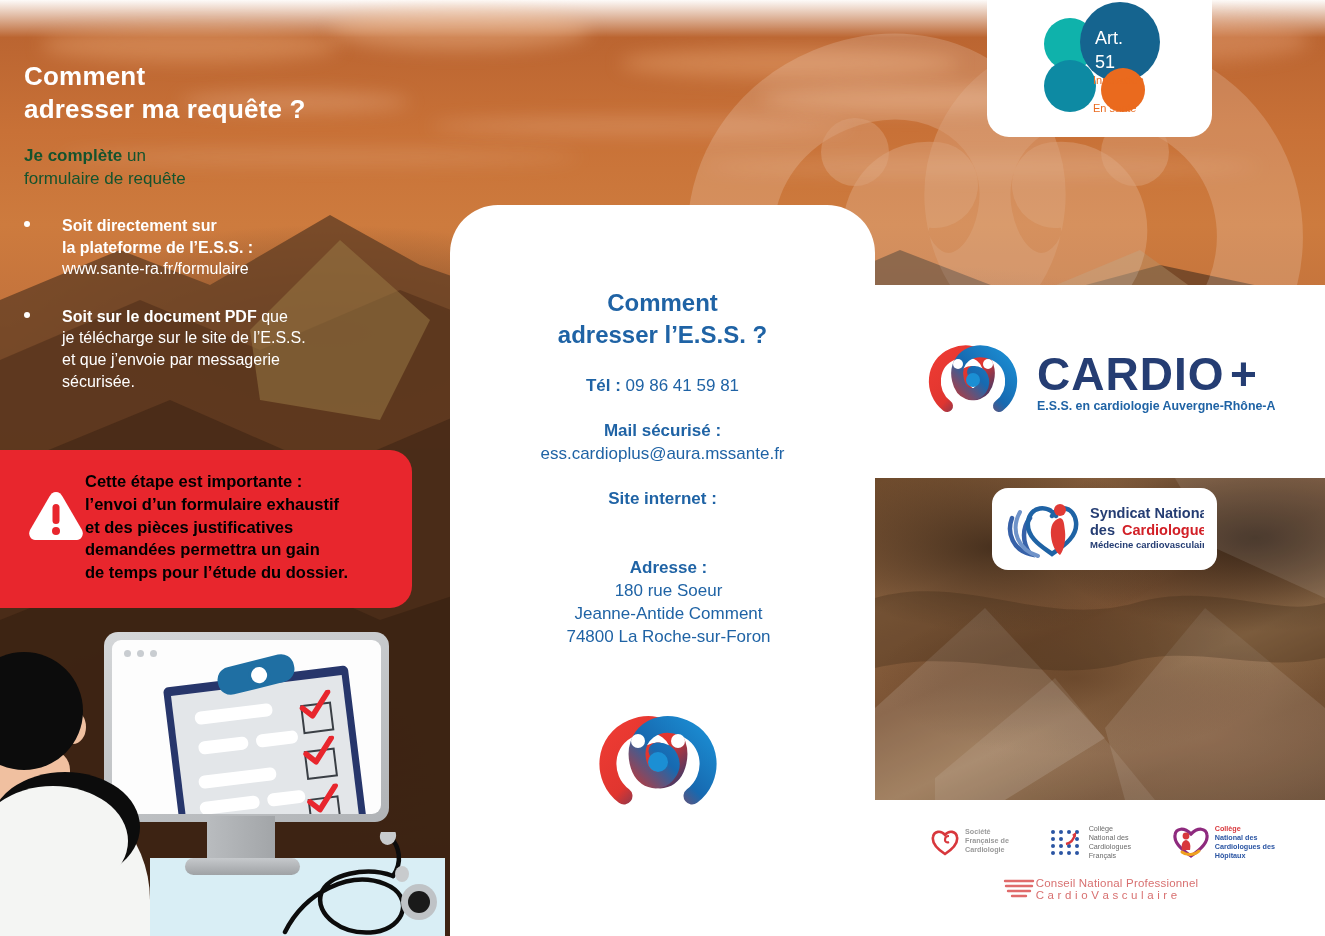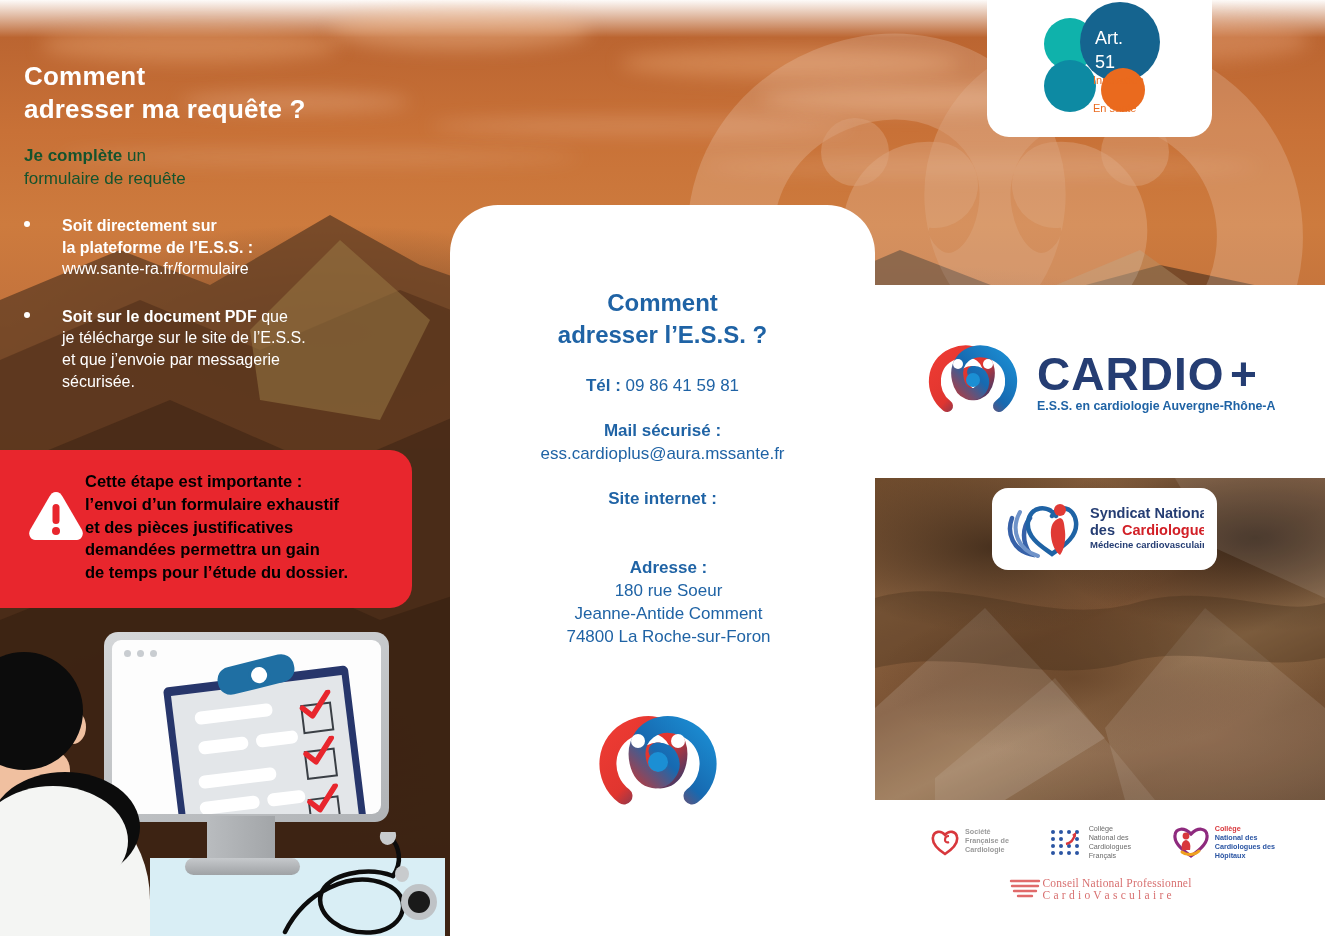--- a/index.html
+++ b/index.html
@@ -455,21 +455,21 @@
       <div class="ptxt" style="color:#2b55a3;">
         <div style="color:#d8373c;">Collège</div>
         <div>National des</div>
         <div>Cardiologues des</div>
         <div>Hôpitaux</div>
       </div>
     </div>
   </div>
 
   <div class="cnp">
-    <div style="display:inline-flex;align-items:center;font-family:Liberation Serif, serif;">
+    <div style="display:inline-flex;align-items:center;">
       <svg width="34" height="26" viewBox="0 0 34 26">
         <g stroke="#e06a6a" stroke-width="2.4" stroke-linecap="round" fill="none">
           <line x1="3" y1="5" x2="31" y2="5"></line>
           <line x1="4" y1="10" x2="30" y2="10"></line>
           <line x1="6" y1="15" x2="28" y2="15"></line>
           <line x1="10" y1="20" x2="24" y2="20"></line>
         </g>
       </svg>
       <div style="text-align:left;">
         <div style="font-size:11.5px;color:#d87070;letter-spacing:.2px;">Conseil National Professionnel</div>

